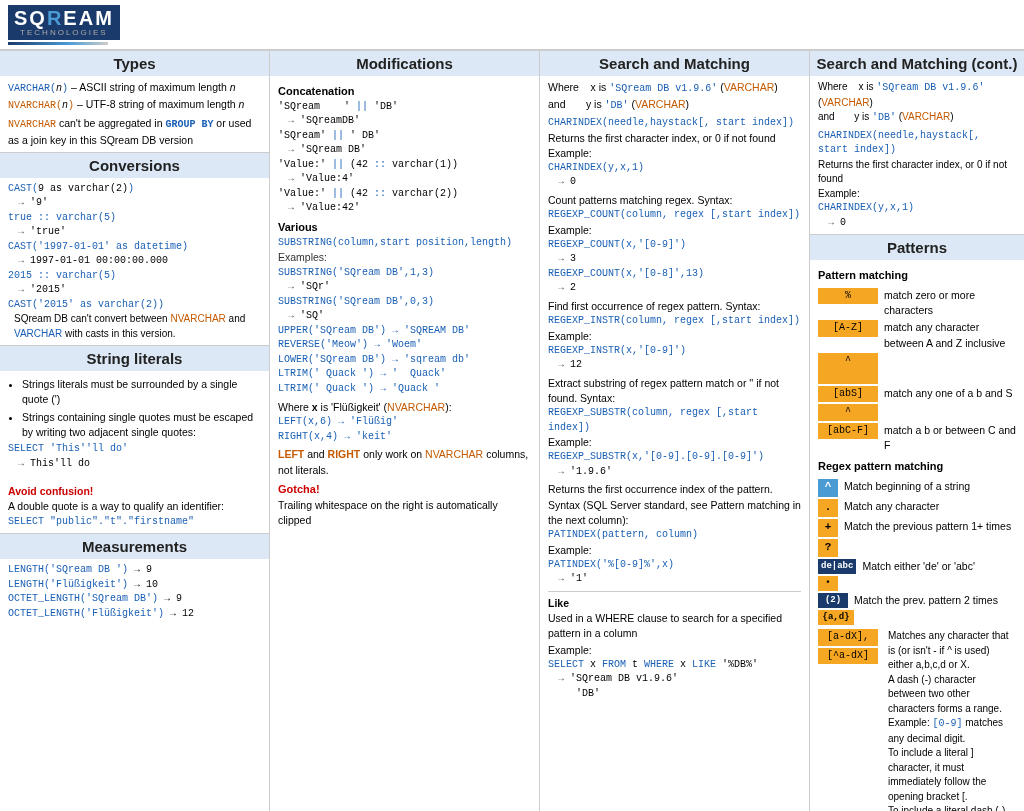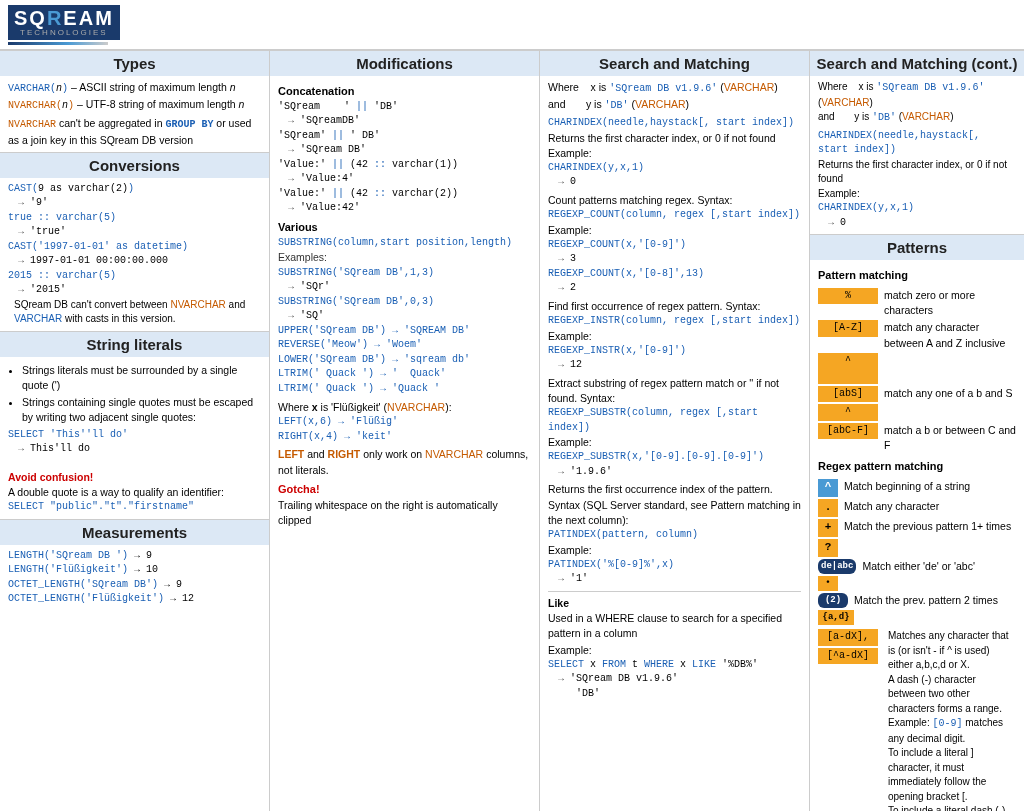--- a/index.html
+++ b/index.html
@@ -106,21 +106,20 @@
       flex-shrink: 0;
       font-weight: bold;
     }
     .regex-symbol.orange-bg {
       background: #f5a623;
       color: #000;
     }
     .regex-symbol.dark-bg {
       background: #1a3a6b;
       color: #fff;
-      border-radius: 6px;
     }
     ul.bullet-list {
       padding-left: 14px;
       margin: 2px 0;
     }
     ul.bullet-list li {
       margin-bottom: 2px;
     }
     .warn { color: #cc0000; font-weight: bold; }
     .sub-section {
@@ -157,20 +156,21 @@
         <div class="section-header">Conversions</div>
         <div class="section-content mono">
           <div><span class="blue">CAST(</span>9 as varchar(2)<span class="blue">)</span></div>
           <div class="indent"><span class="arrow">→</span> '9'</div>
           <div><span class="blue">true :: varchar(5)</span></div>
           <div class="indent"><span class="arrow">→</span> 'true'</div>
           <div><span class="blue">CAST('1997-01-01' as datetime)</span></div>
           <div class="indent"><span class="arrow">→</span> 1997-01-01 00:00:00.000</div>
           <div><span class="blue">2015 :: varchar(5)</span></div>
           <div class="indent"><span class="arrow">→</span> '2015'</div>
+          <div><span class="blue">CAST('2015' as varchar(2))</span></div>
           <div style="padding-left:6px; font-size:10px; font-family:Arial;">SQream DB can't convert between <span class="orange">NVARCHAR</span> and <span class="blue">VARCHAR</span> with casts in this version.</div>
         </div>
       </div>
 
       <div class="sub-section">
         <div class="section-header">String literals</div>
         <div class="section-content">
           <ul class="bullet-list">
             <li>Strings literals must be surrounded by a single quote (')</li>
             <li>Strings containing single quotes must be escaped by writing two adjacent single quotes:</li>

